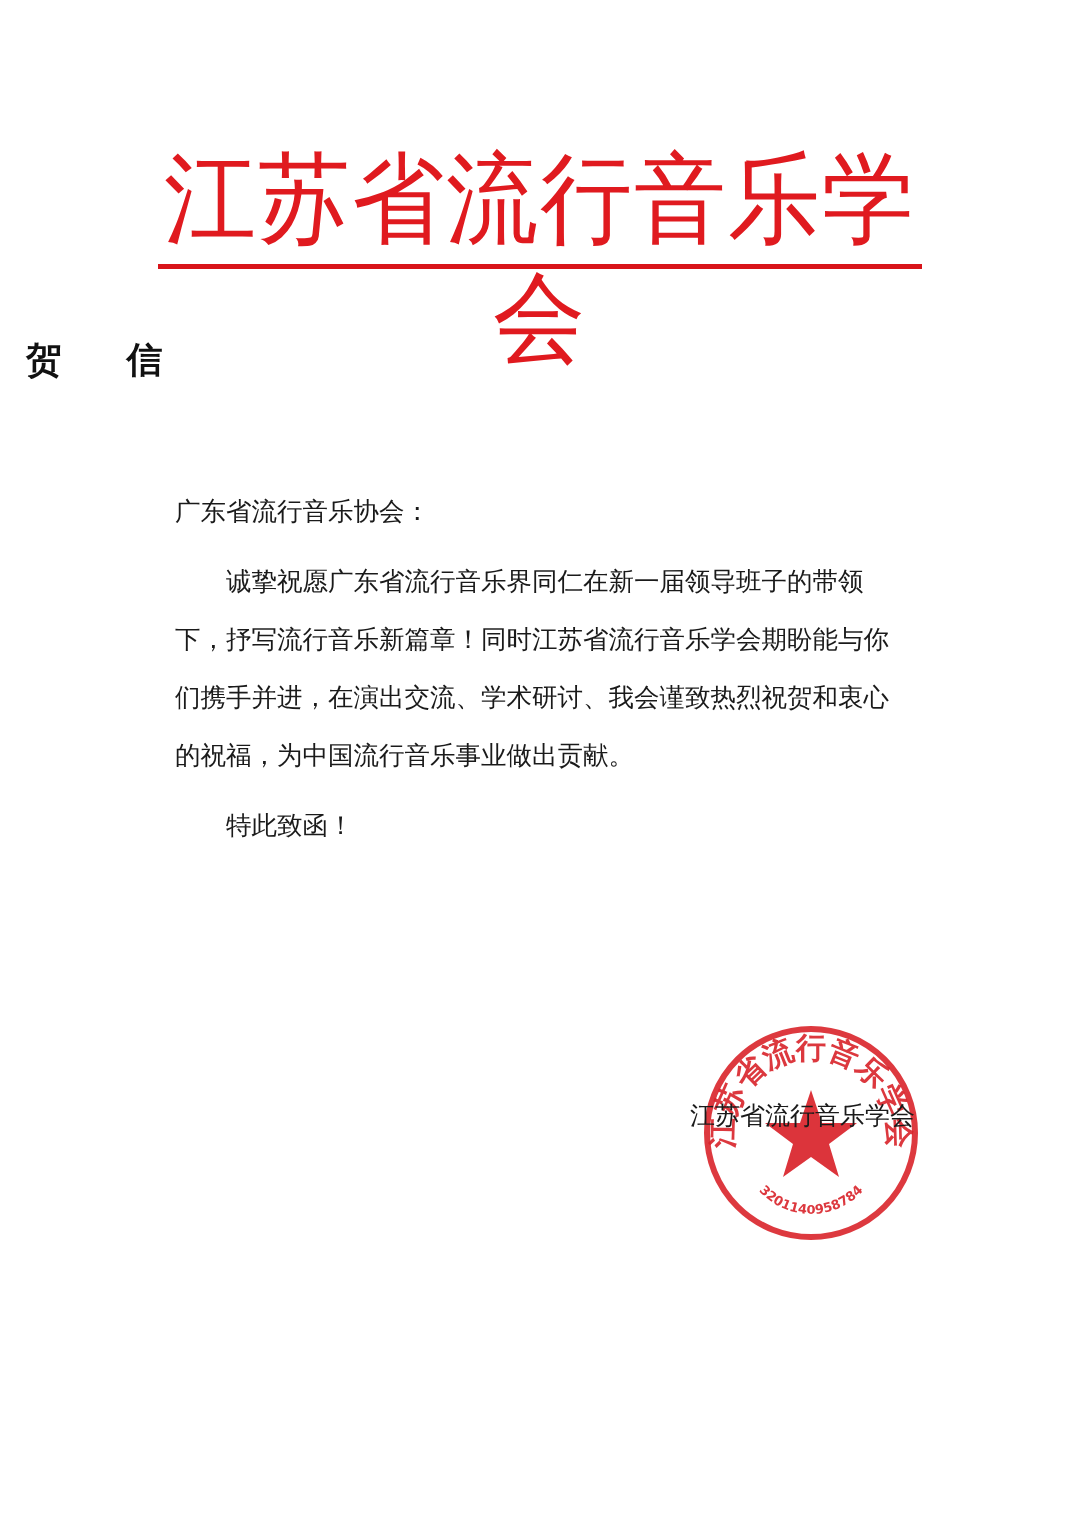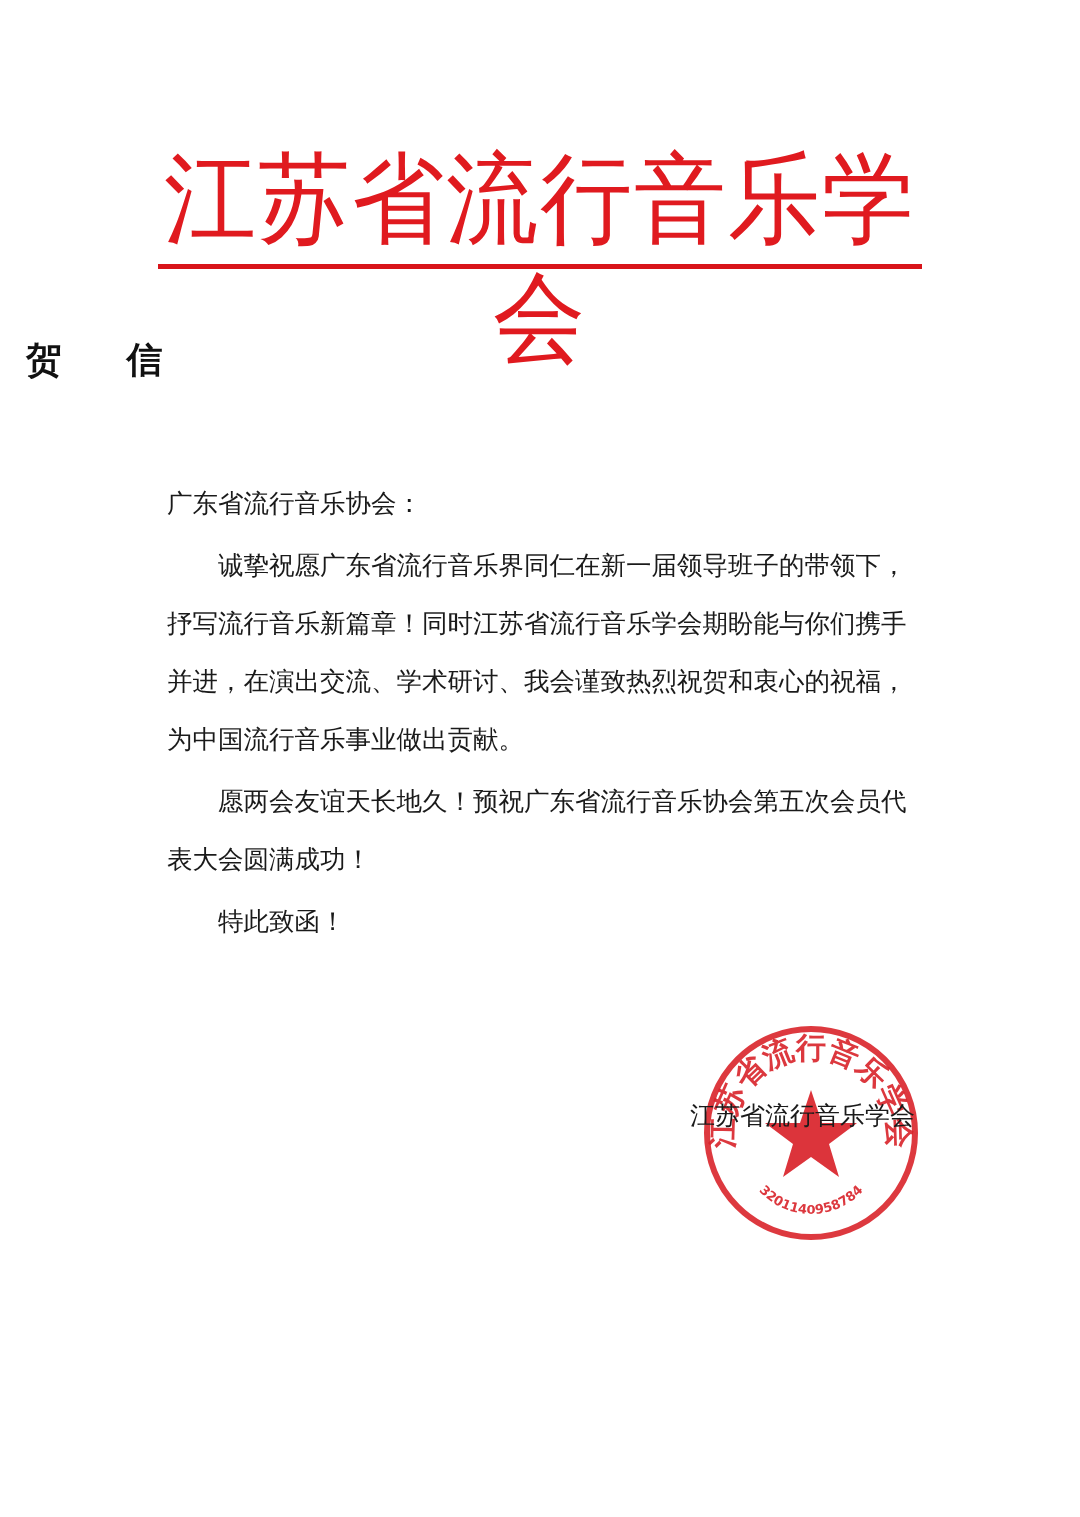--- a/index.html
+++ b/index.html
@@ -5,38 +5,37 @@
   html, body { margin:0; padding:0; background:#ffffff; }
   body { width:1080px; height:1517px; position:relative; overflow:hidden;
          font-family:"DejaVu Serif","Liberation Serif",serif; color:#1a1a1a; }
   .masthead { position:absolute; left:158px; top:140px; width:764px; text-align:center;
               font-family:"DejaVu Serif","Liberation Serif",serif; font-size:92px; line-height:110px;
               color:#e01a1f; letter-spacing:2px; transform:scaleY(1.08); transform-origin:top center; }
   .masthead-rule { position:absolute; left:158px; top:264px; width:764px; height:5px; background:#d8141a; }
   .title { position:absolute; left:0; width:1080px; top:336px; 
            font-size:36px; font-weight:bold; letter-spacing:26px; text-indent:26px; color:#111; }
   .body-text { position:absolute; left:163px; top:470px; width:760px; font-size:25.5px; line-height:58px; }
-  .body-text p { margin:4px; }
+  .body-text p { margin:12px; }
   .salutation { }
   .para { text-indent:2em; }
   .sign-block { position:absolute; right:165px; top:1087px; text-align:right; font-size:25px; line-height:58px; }
   .seal { position:absolute; left:700px; top:1022px; width:222px; height:222px; }
 </style>
 </head>
 <body>
 
 <div class="masthead">江苏省流行音乐学会</div>
 <div class="masthead-rule"></div>
 
 <div class="title">贺 信</div>
 
 <div class="body-text">
   <p class="salutation">广东省流行音乐协会：</p>
   <p class="para">诚挚祝愿广东省流行音乐界同仁在新一届领导班子的带领下，抒写流行音乐新篇章！同时江苏省流行音乐学会期盼能与你们携手并进，在演出交流、学术研讨、我会谨致热烈祝贺和衷心的祝福，为中国流行音乐事业做出贡献。</p>
-  <p class="para">愿两会友谊天长地久！预祝广东省流行音乐协会第五次会员代表大会圆满成功！</p>
   <p class="para">特此致函！</p>
 </div>
 
 <svg class="seal" viewBox="0 0 222 222">
   <defs>
     <path id="arc" d="M 36 135 A 78 78 0 1 1 186 135"></path>
     <path id="arcb" d="M 60 170 A 70 70 0 0 0 162 170"></path>
   </defs>
   <circle cx="111" cy="111" r="104" fill="none" stroke="#d9232a" stroke-width="6" opacity="0.9"></circle>
   <text font-size="30" font-weight="bold" fill="#d9232a" opacity="0.9" font-family="DejaVu Sans, sans-serif">

